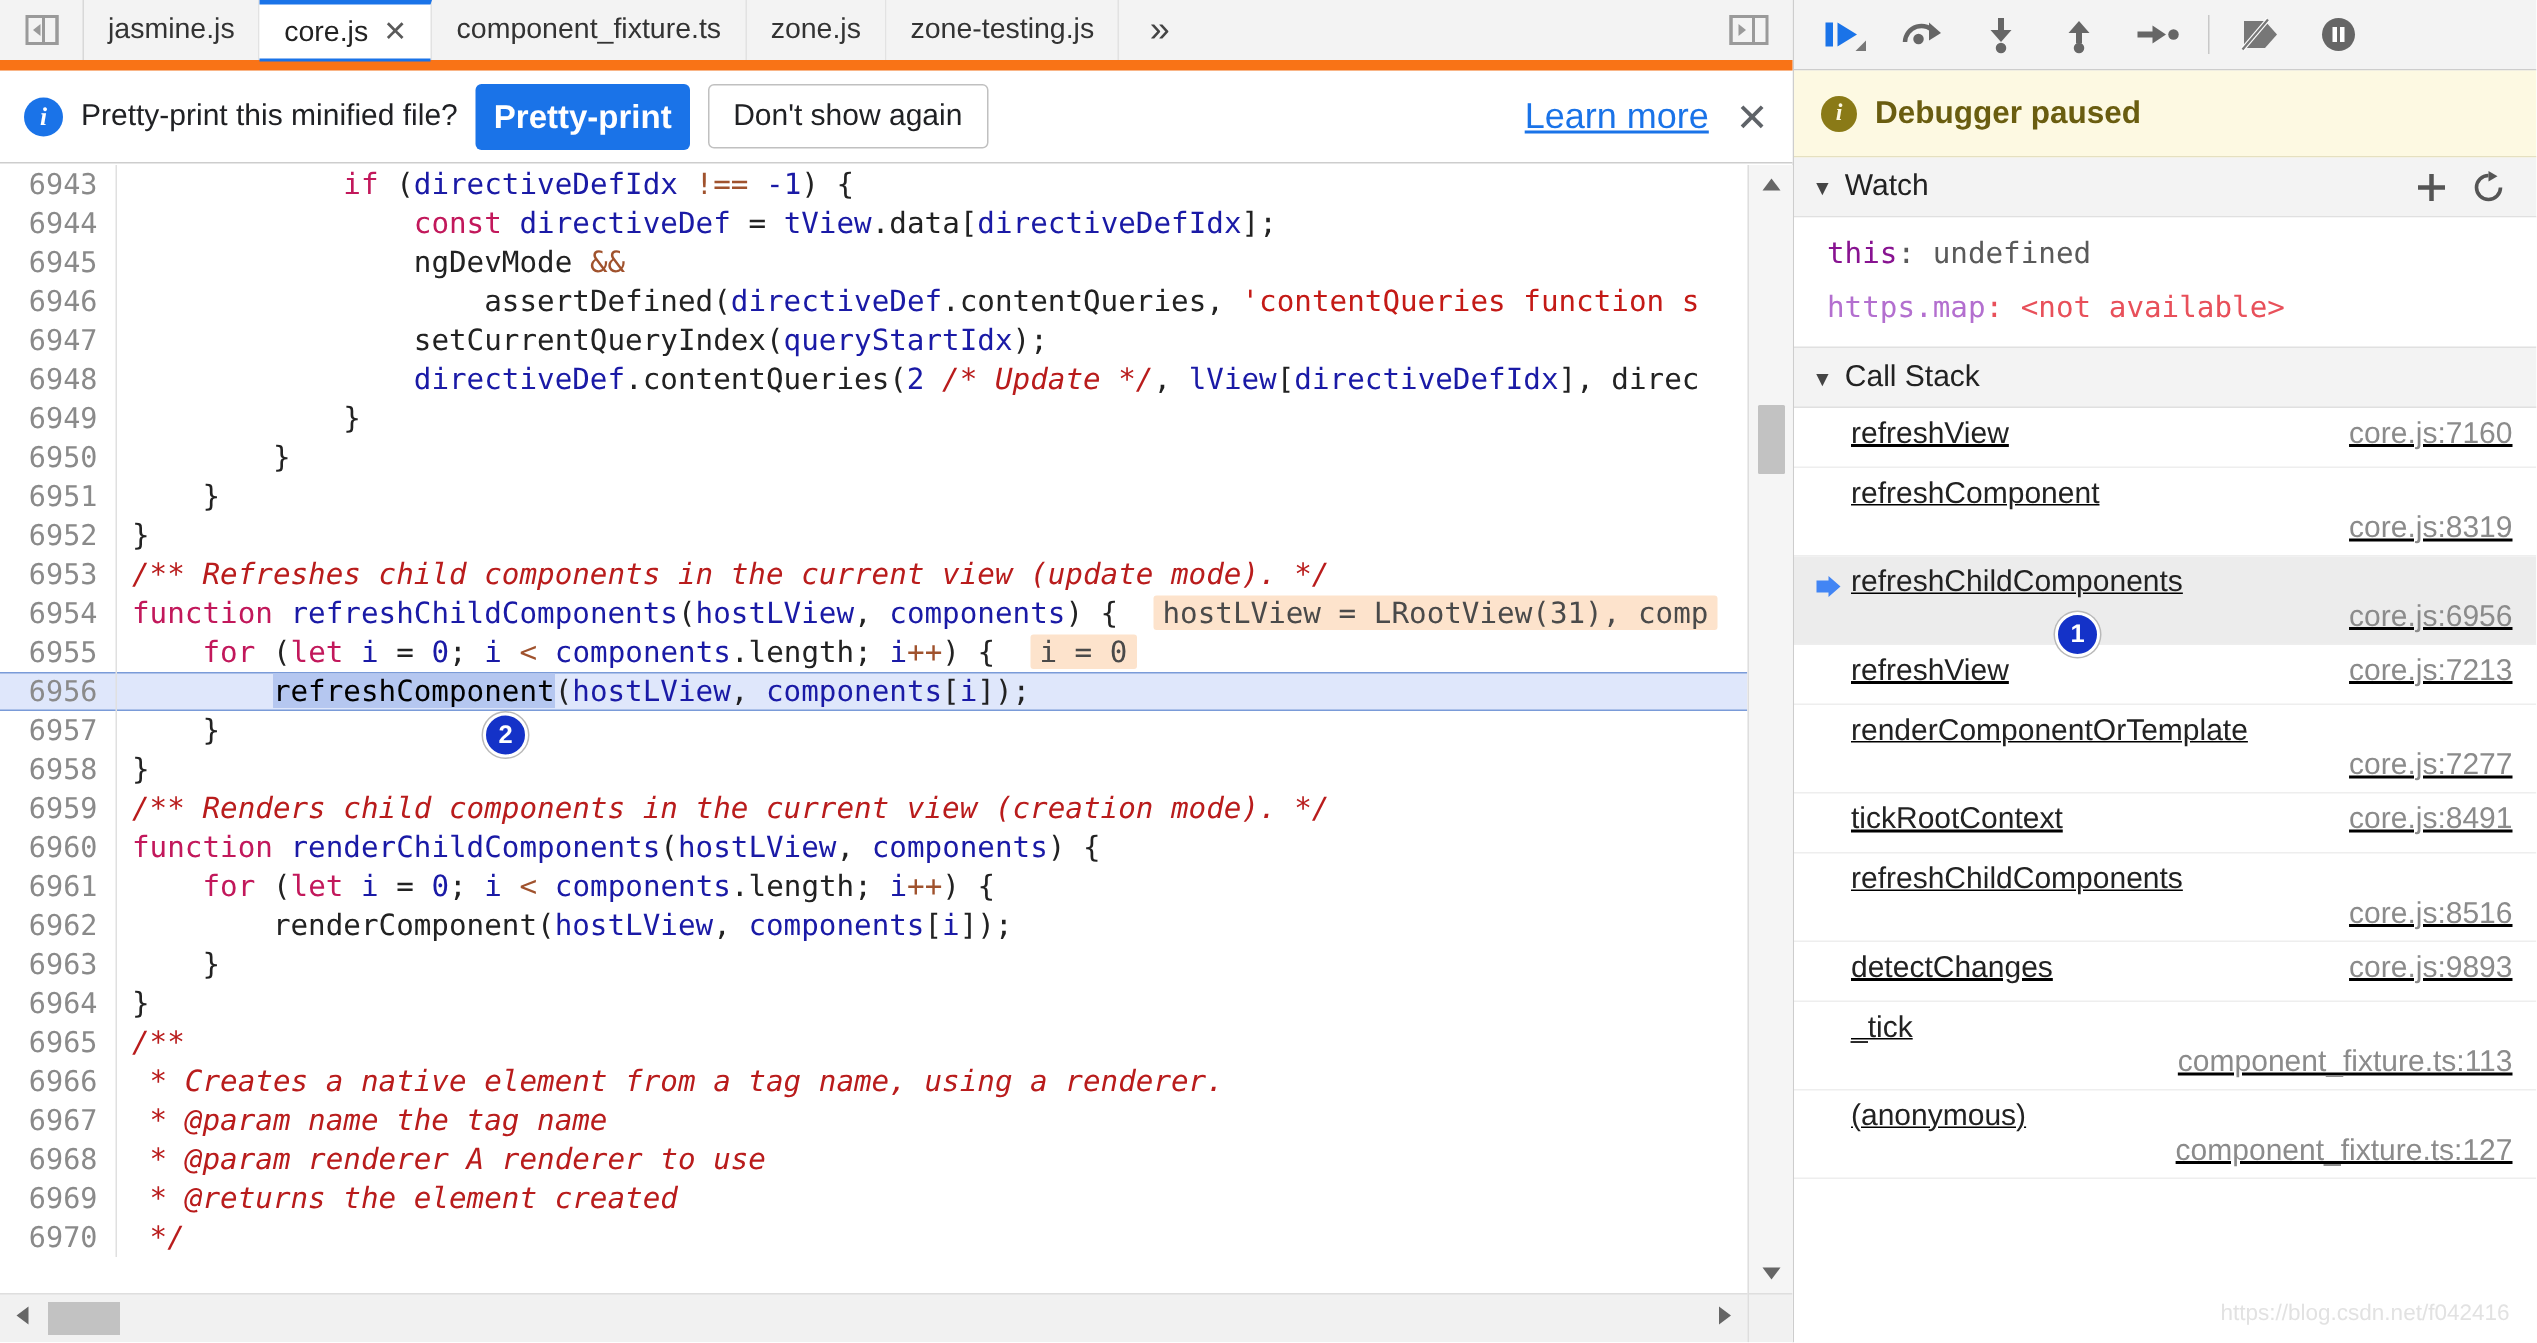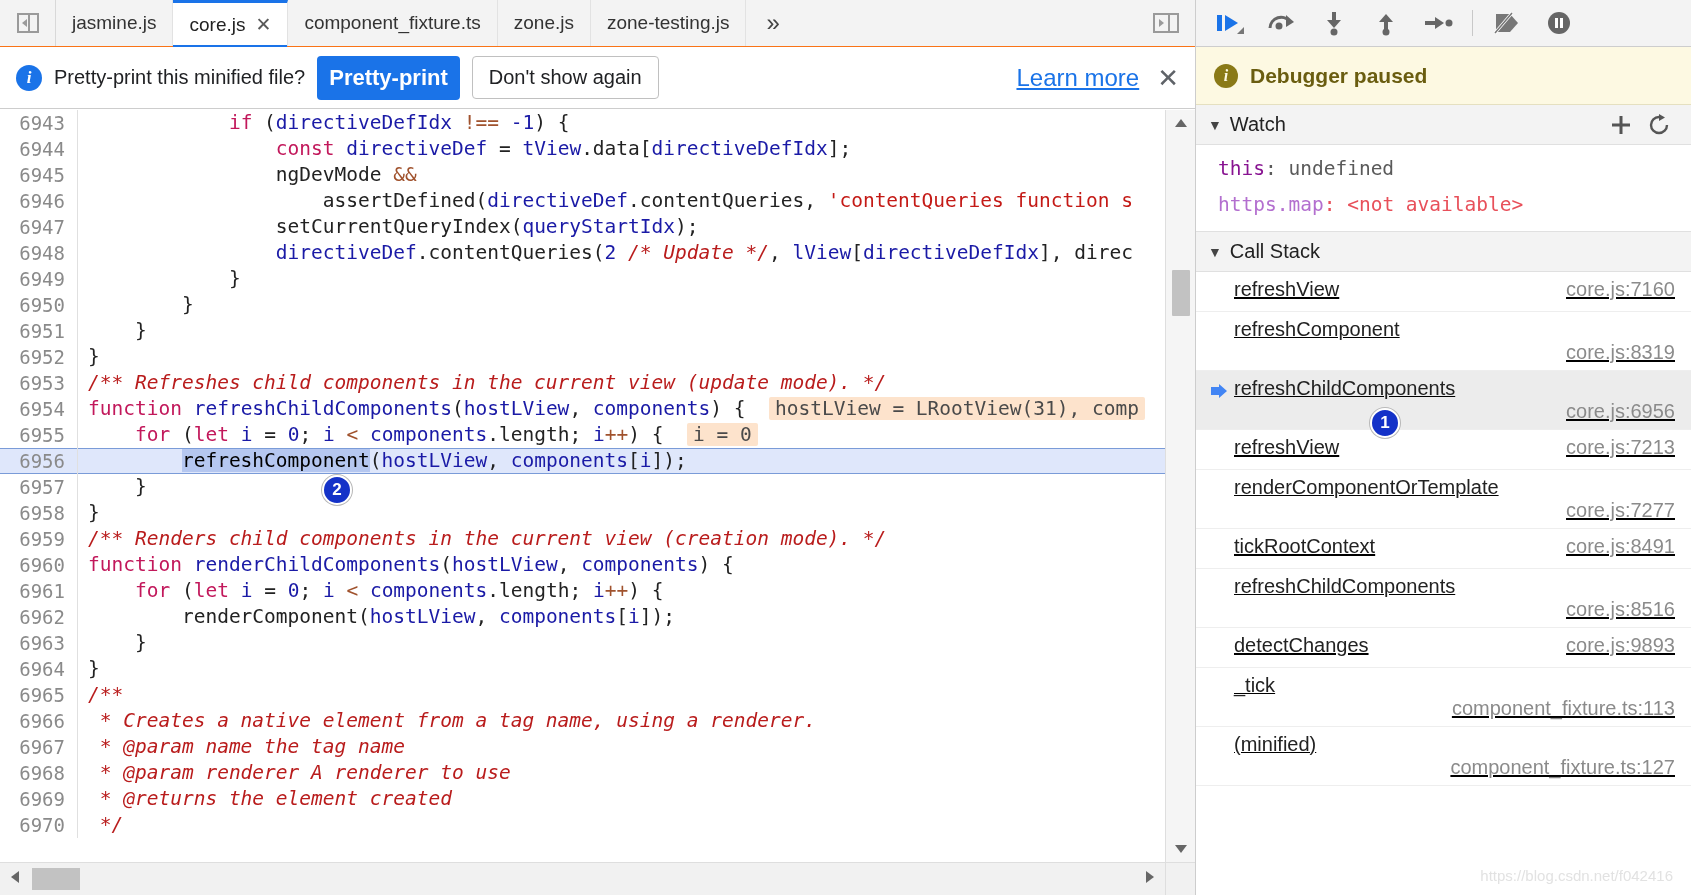--- a/index.html
+++ b/index.html
@@ -9,21 +9,21 @@
     background: #fff;
     font-family: "Liberation Sans", sans-serif;
   }
   .app { position: relative; width: 1691px; height: 895px; display: flex; }
 
   
   .sources { width: 1196px; height: 895px; position: relative;
              border-right: 1px solid #cdcdcd; background: #fff; }
 
   
-  .tabstrip { height: 47px; background: #f3f3f3; border-bottom: 1px solid #f97316;
+  .tabstrip { height: 47px; background: #f3f3f3; border-bottom: 7px solid #f97316;
               display: flex; align-items: stretch; position: relative; }
   .tab-nav-btn { width: 56px; display: flex; align-items: center; justify-content: center;
                  border-right: 1px solid #d8d8d8; background: #f3f3f3; cursor: pointer; }
   .tab-nav-btn svg { display: block; }
   .tabs { display: flex; align-items: stretch; flex: 1; min-width: 0; }
   .tab { display: flex; align-items: center; padding: 0 16px; font-size: 19px;
          color: #333; background: #f3f3f3; cursor: pointer; white-space: nowrap;
          border-right: 1px solid #e2e2e2; position: relative; }
   .tab.active { background: #fff; color: #222; border-top: 3px solid #1a73e8; }
   .tab.active::after { content:""; position:absolute; left:0; right:0; bottom:-1px;
@@ -373,20 +373,20 @@
         <div class="cs-row">
           <div class="cs-inner">
             <span class="cs-name">detectChanges</span>
             <span class="cs-loc">core.js:9893</span>
           </div>
         </div>
         <div class="cs-row wrap">
           <div class="cs-inner"><span class="cs-name">_tick</span><span class="cs-loc">component_fixture.ts:113</span></div>
         </div>
         <div class="cs-row wrap">
-          <div class="cs-inner"><span class="cs-name">(minified)</span><span class="cs-loc">component_fixture.ts:127</span></div>
+          <div class="cs-inner"><span class="cs-name">(anonymous)</span><span class="cs-loc">component_fixture.ts:127</span></div>
         </div>
       </div>
 
     <div class="watermark">https://blog.csdn.net/f042416</div>
   </div>
 <div class="marker" style="left: 1370px; top: 408px; position: absolute;">1</div>
   </div>
 
 </body></html>

